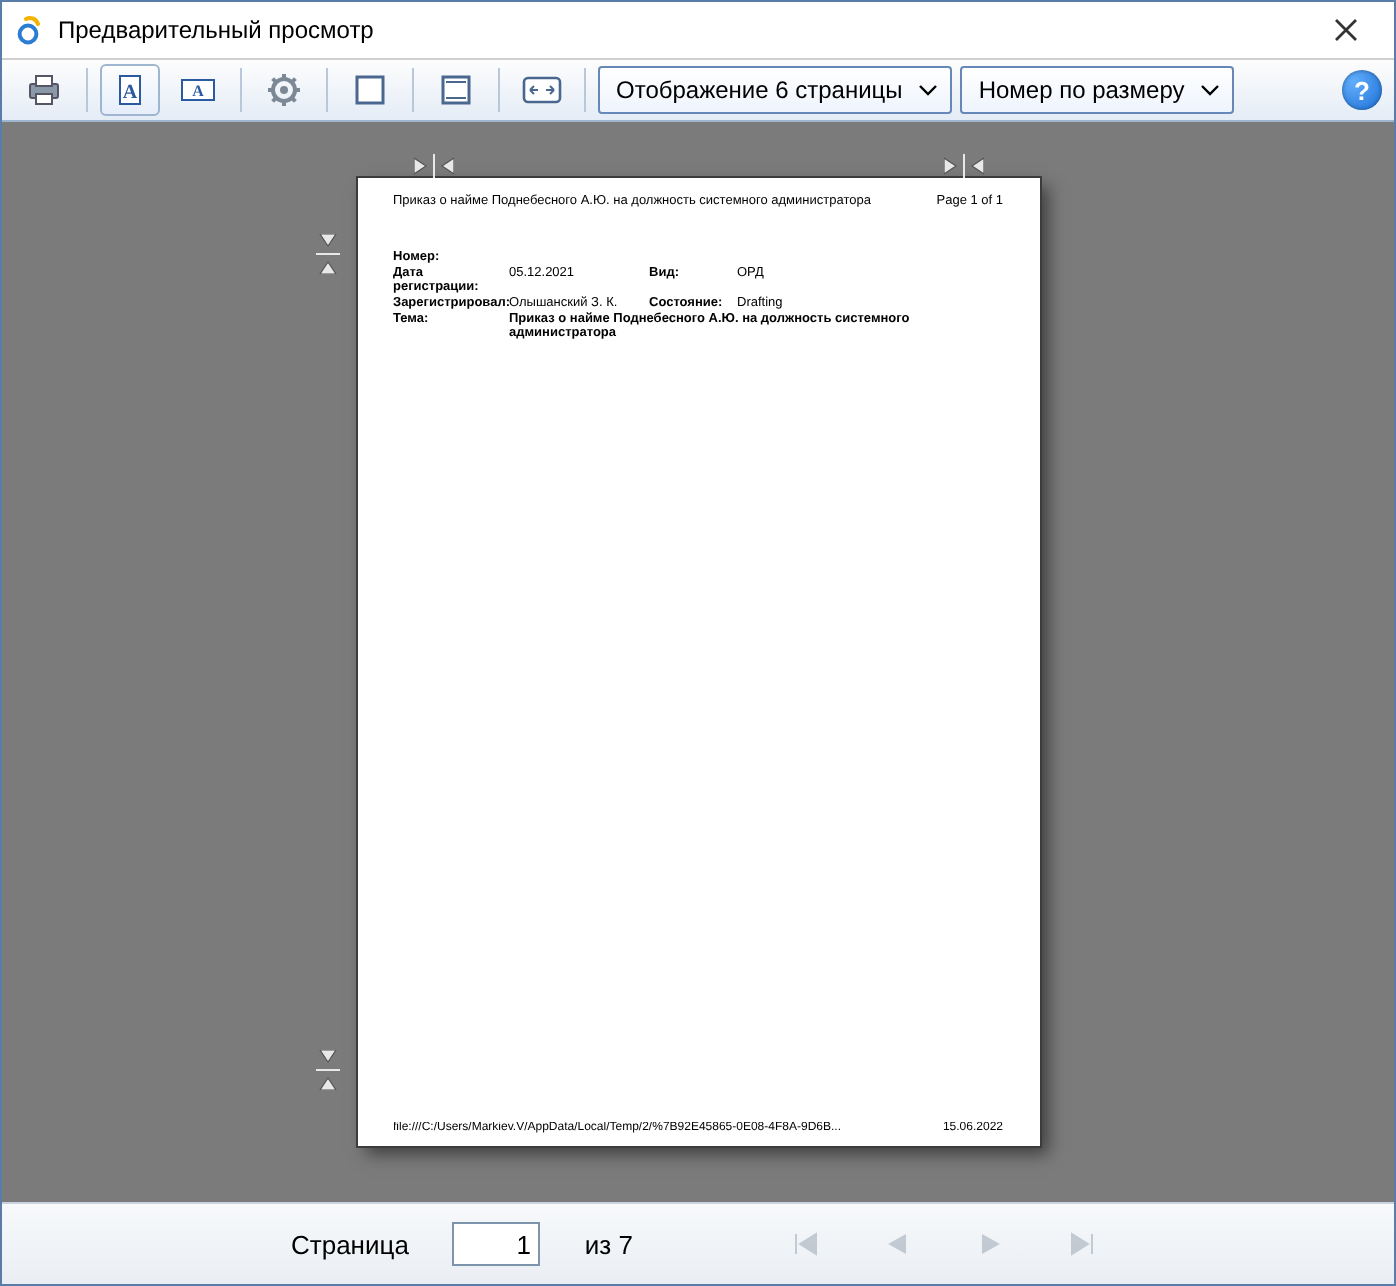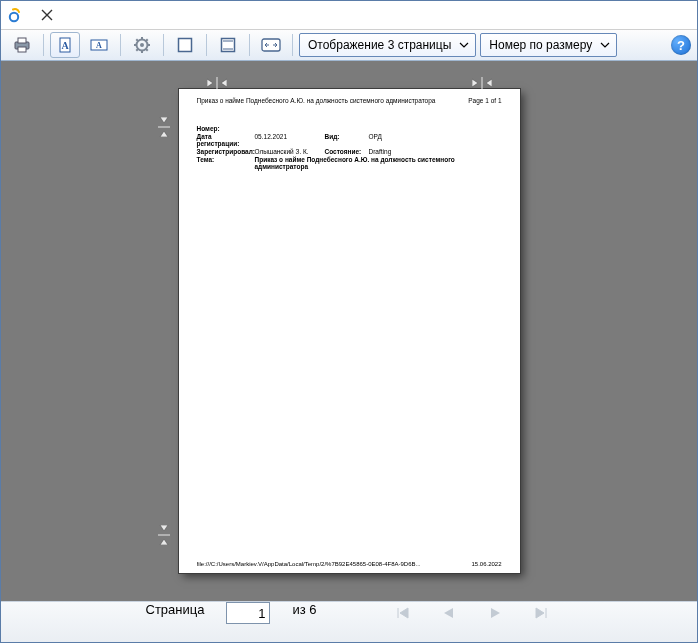--- a/index.html
+++ b/index.html
@@ -31,40 +31,41 @@
   .page .content { position:absolute; top:36px; left:18px; right:18px; font-size:7px; color:#000; }
   .page .row { display:flex; margin-bottom:1px; }
   .page .lab { width:58px; font-weight:bold; font-size:6.5px; }
   .page .val { width:70px; font-size:6.5px; }
   .page .lab2 { width:44px; font-weight:bold; font-size:6.5px; }
   .page .val2 { flex:1; font-size:6.5px; }
   .page .subject-row .lab { font-weight:bold; font-size:6.5px;}
   .page .subject-val { flex:1; font-weight:bold; font-size:6.5px; }
   .page .ftr { position:absolute; bottom:6px; left:18px; right:18px; font-size:6px; color:#000; display:flex; justify-content:space-between; white-space:nowrap; overflow:hidden; }
 
-  .bottombar { height:40px; background:linear-gradient(#f7f9fb,#eaeef3); border-top:1px solid #c9d3df; display:flex; justify-content:center; gap:22px; }
+  .bottombar { height:40px; background:linear-gradient(#f7f9fb,#eaeef3); border-top:1px solid #c9d3df; display:flex; align-items:center; justify-content:center; gap:22px; }
   .page-label { font-size:13px; color:#000; }
   .page-input { width:34px; height:20px; border:1px solid #7e93ac; text-align:right; padding:0 4px; font-size:13px; }
   .nav-btn { width:24px; height:22px; display:flex; align-items:center; justify-content:center; cursor:pointer; }
   .nav-btn.disabled { opacity:.45; cursor:default; }
 
   svg { pointer-events:none; }
 </style>
 </head>
 <body>
 
 <div class="window">
 
   <div class="titlebar">
     <span class="app-icon">
       <svg width="16" height="16" viewBox="0 0 16 16">
         <circle cx="7" cy="10" r="4.2" fill="none" stroke="#2b7cd3" stroke-width="2"></circle>
         <path d="M6 2.5 C8 1.5 11 2 12 5" fill="none" stroke="#f5b301" stroke-width="2" stroke-linecap="round"></path>
       </svg>
     </span>
+    <span class="title">Предварительный просмотр</span>
     <div class="close">
       <svg width="12" height="12" viewBox="0 0 12 12">
           <path d="M1 1 L11 11 M11 1 L1 11" stroke="#333" stroke-width="1.4"></path>
         </svg>
     </div>
   </div>
 
   <div class="toolbar">
     <div class="tbtn">
       <svg width="18" height="16" viewBox="0 0 18 16">
@@ -120,21 +121,21 @@
     <div class="tsep"></div>
     <div class="tbtn">
       <svg width="20" height="14" viewBox="0 0 20 14">
         <rect x="1" y="1" width="18" height="12" rx="2" fill="#fff" stroke="#4a6790" stroke-width="1.3"></rect>
         <path d="M4 7 L8 7 M4 7 L6 5 M4 7 L6 9" stroke="#4a6790" fill="none"></path>
         <path d="M16 7 L12 7 M16 7 L14 5 M16 7 L14 9" stroke="#4a6790" fill="none"></path>
       </svg>
     </div>
     <div class="tsep"></div>
     <div class="combo">
-      <span>Отображение 3 страницы</span>
+      <span>Отображение 6 страницы</span>
       <span class="chev">
           <svg width="10" height="6" viewBox="0 0 10 6">
             <path d="M1 1 L5 5 L9 1" fill="none" stroke="#000" stroke-width="1.2"></path>
           </svg>
         </span>
     </div>
     <div class="combo">
       <span>Номер по размеру</span>
       <span class="chev">
           <svg width="10" height="6" viewBox="0 0 10 6">
@@ -205,21 +206,21 @@
       <div class="ftr">
         <span>file:///C:/Users/Markiev.V/AppData/Local/Temp/2/%7B92E45865-0E08-4F8A-9D6B...</span>
         <span>15.06.2022</span>
       </div>
     </div>
   </div>
 
   <div class="bottombar">
     <span class="page-label">Страница</span>
     <input class="page-input" value="1" style="">
-    <span class="page-label">из 6</span>
+    <span class="page-label">из 7</span>
     <div style="width:30px"></div>
     <div class="nav-btn disabled">
       <svg width="16" height="14" viewBox="0 0 16 14">
           <path d="M3 2 L3 12 M13 2 L5 7 L13 12 Z" fill="#8a98a8" stroke="#8a98a8"></path>
         </svg>
     </div>
     <div class="nav-btn disabled">
       <svg width="16" height="14" viewBox="0 0 16 14">
           <path d="M12 2 L3 7 L12 12 Z" fill="#8a98a8"></path>
         </svg>

